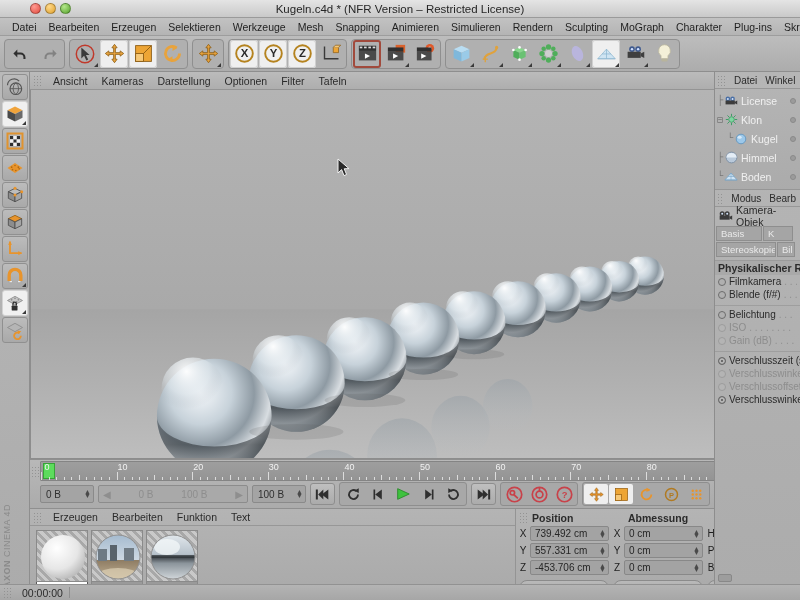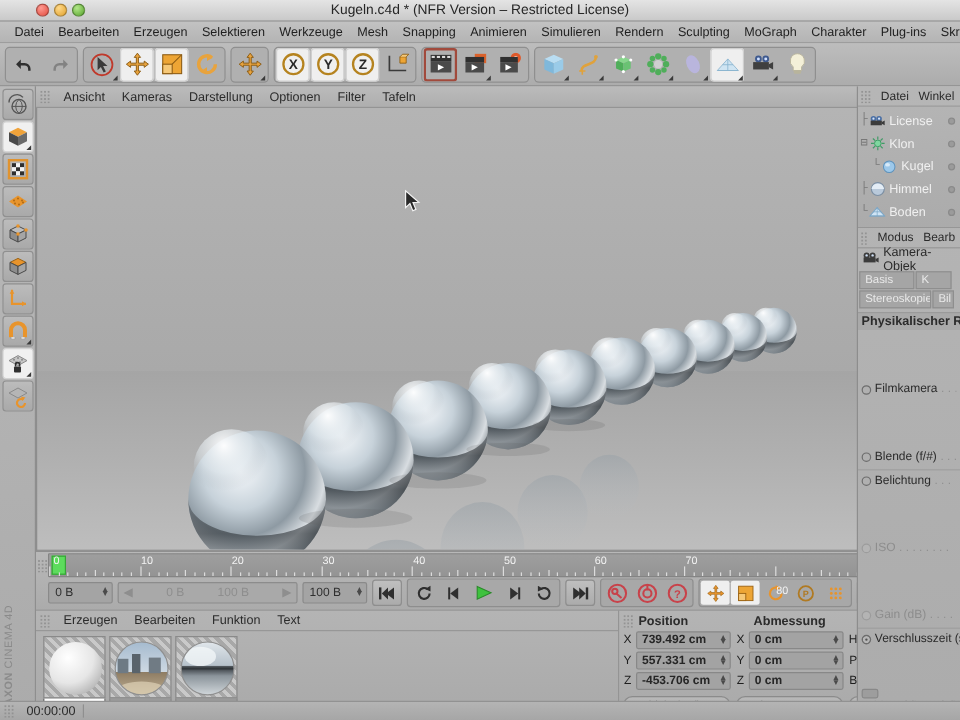--- a/index.html
+++ b/index.html
@@ -168,21 +168,21 @@
   }
   .co-head { height:17px; display:flex; align-items:center; gap:0; }
   .co-head .lbl { font-size:10.5px; font-weight:bold; }
   .co-grid { display:grid; grid-template-columns:1fr 1fr 1fr; gap:0 4px; }
   .co-col { display:flex; flex-direction:column; gap:2px; }
   .co-row { display:flex; align-items:center; gap:3px; }
   .co-ax { width:8px; font-size:10px; text-align:center; color:#1e1e1e; }
   .co-field {
     flex:1; height:15px; background:#a3a3a3; border:1px solid #888;
     border-radius:2px; display:flex; align-items:center; justify-content:space-between;
-    padding:0 2px 0 4px; font-size:10px; color:#262626;font-weight:bold;
+    padding:0 2px 0 4px; font-size:10px; color:#262626;
   }
   .co-btn {
     height:16px; margin-top:3px; border-radius:8px; border:1px solid #8b8b8b;
     background:linear-gradient(#b9b9b9,#a6a6a6);
     display:flex;align-items:center;justify-content:center; gap:6px;
     font-size:9.5px; color:#4a4a4a;
   }
 
   
   .right {
@@ -209,21 +209,21 @@
   .attr-title span.t { font-size:10.5px; }
   .tabs { display:flex; flex-wrap:wrap; }
   .tab {
     font-size:9.5px; color:#e9e9e9; background:#a5a5a5; border:1px solid #8e8e8e;
     padding:1px 4px; margin:1px 0 0 1px; white-space:nowrap; overflow:hidden;
   }
   .sect {
     font-size:10.5px; font-weight:bold; background:#a9a9a9;
     padding:1px 3px; margin-top:3px; border-top:1px solid #9a9a9a; white-space:nowrap; overflow:hidden;
   }
-  .prow { display:flex; align-items:center; gap:3px; padding:1px 3px; font-size:10px; white-space:nowrap; overflow:hidden;margin-top:43px; }
+  .prow { display:flex; align-items:center; gap:3px; padding:1px 3px; font-size:10px; white-space:nowrap; overflow:hidden; }
   .radio { width:8px;height:8px; border-radius:50%; border:1px solid #6d6d6d; background:#b0b0b0; flex:none; }
   .radio.on { background:#535353; box-shadow:inset 0 0 0 2px #b6b6b6; }
   .prow.dis { color:#8d8d8d; }
   .prow.dis .radio { border-color:#9c9c9c; background:#b4b4b4; }
   .dots { color:#909090; overflow:hidden; }
 
   
   .statusbar {
     position:absolute; left:0; right:0; bottom:0; height:16px;
     background:linear-gradient(#b4b4b4,#a6a6a6); border-top:1px solid #929292;
@@ -821,21 +821,21 @@
               <div class="tick" style="left: 99%; height: 3px;"></div>
               <div class="tick" style="left: 100%; height: 8px;"></div>
               <div class="lab" style="left: calc(0% + 6px);">0</div>
               <div class="lab" style="left: calc(10% + 6px);">10</div>
               <div class="lab" style="left: calc(20% + 6px);">20</div>
               <div class="lab" style="left: calc(30% + 6px);">30</div>
               <div class="lab" style="left: calc(40% + 6px);">40</div>
               <div class="lab" style="left: calc(50% + 6px);">50</div>
               <div class="lab" style="left: calc(60% + 6px);">60</div>
               <div class="lab" style="left: calc(70% + 6px);">70</div>
-              <div class="lab" style="left: calc(80% + 6px); margin-top: 25px;">80</div>
+              <div class="lab" style="left: calc(80% + 6px);">80</div>
               <div class="lab" style="left: calc(90% + 6px);">90</div>
               <div class="lab" style="left: calc(100% + 6px);">100</div>
             </div>
         </div>
 
         <div class="tl-controls">
           <div class="numfield">
             <span>0 B</span>
             <span class="spin">▲<br>▼</span>
           </div>

